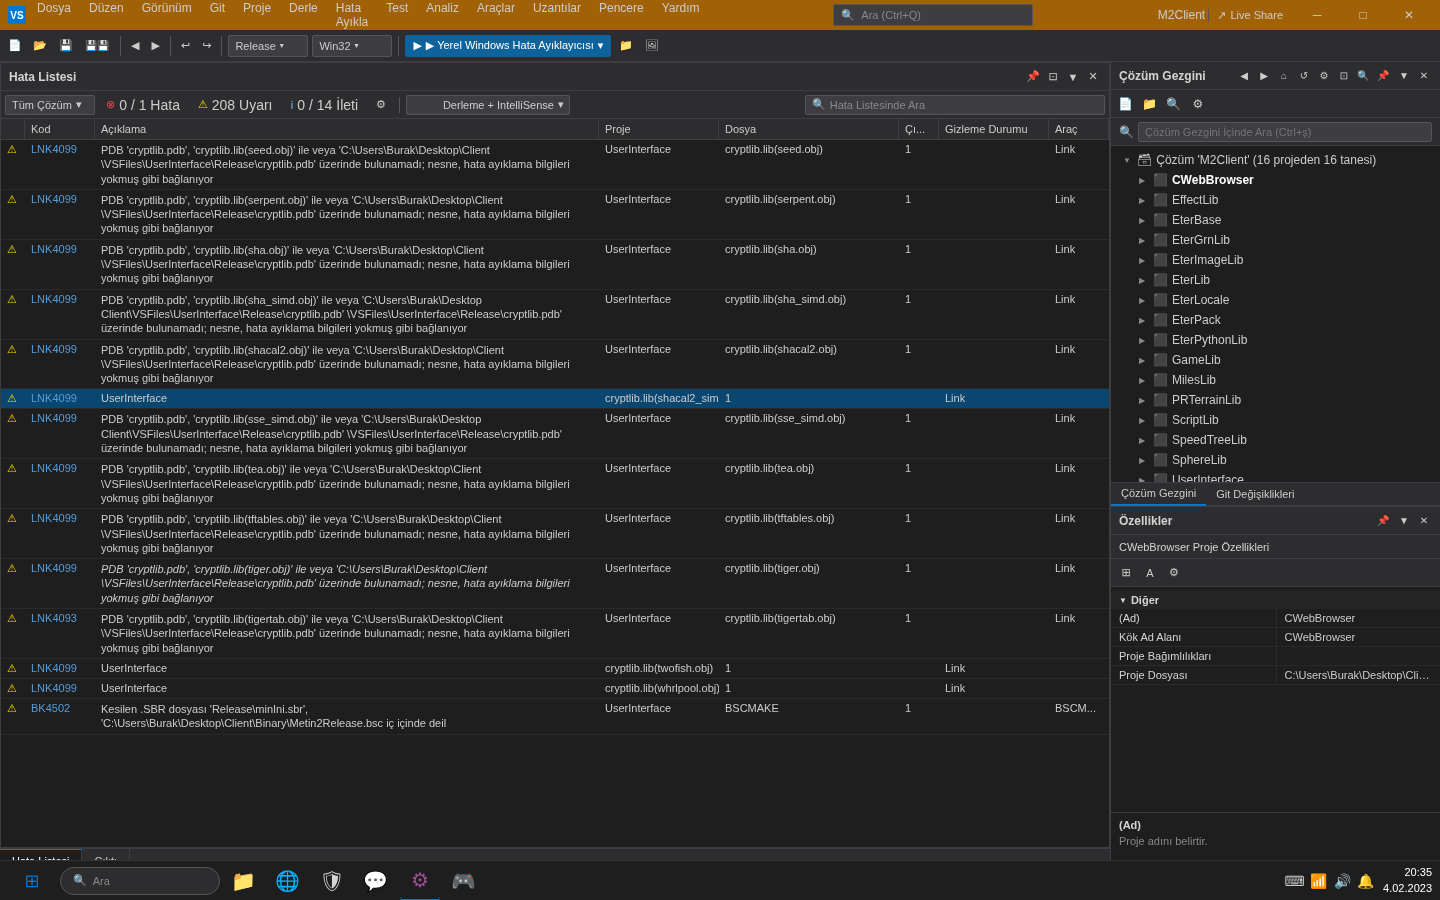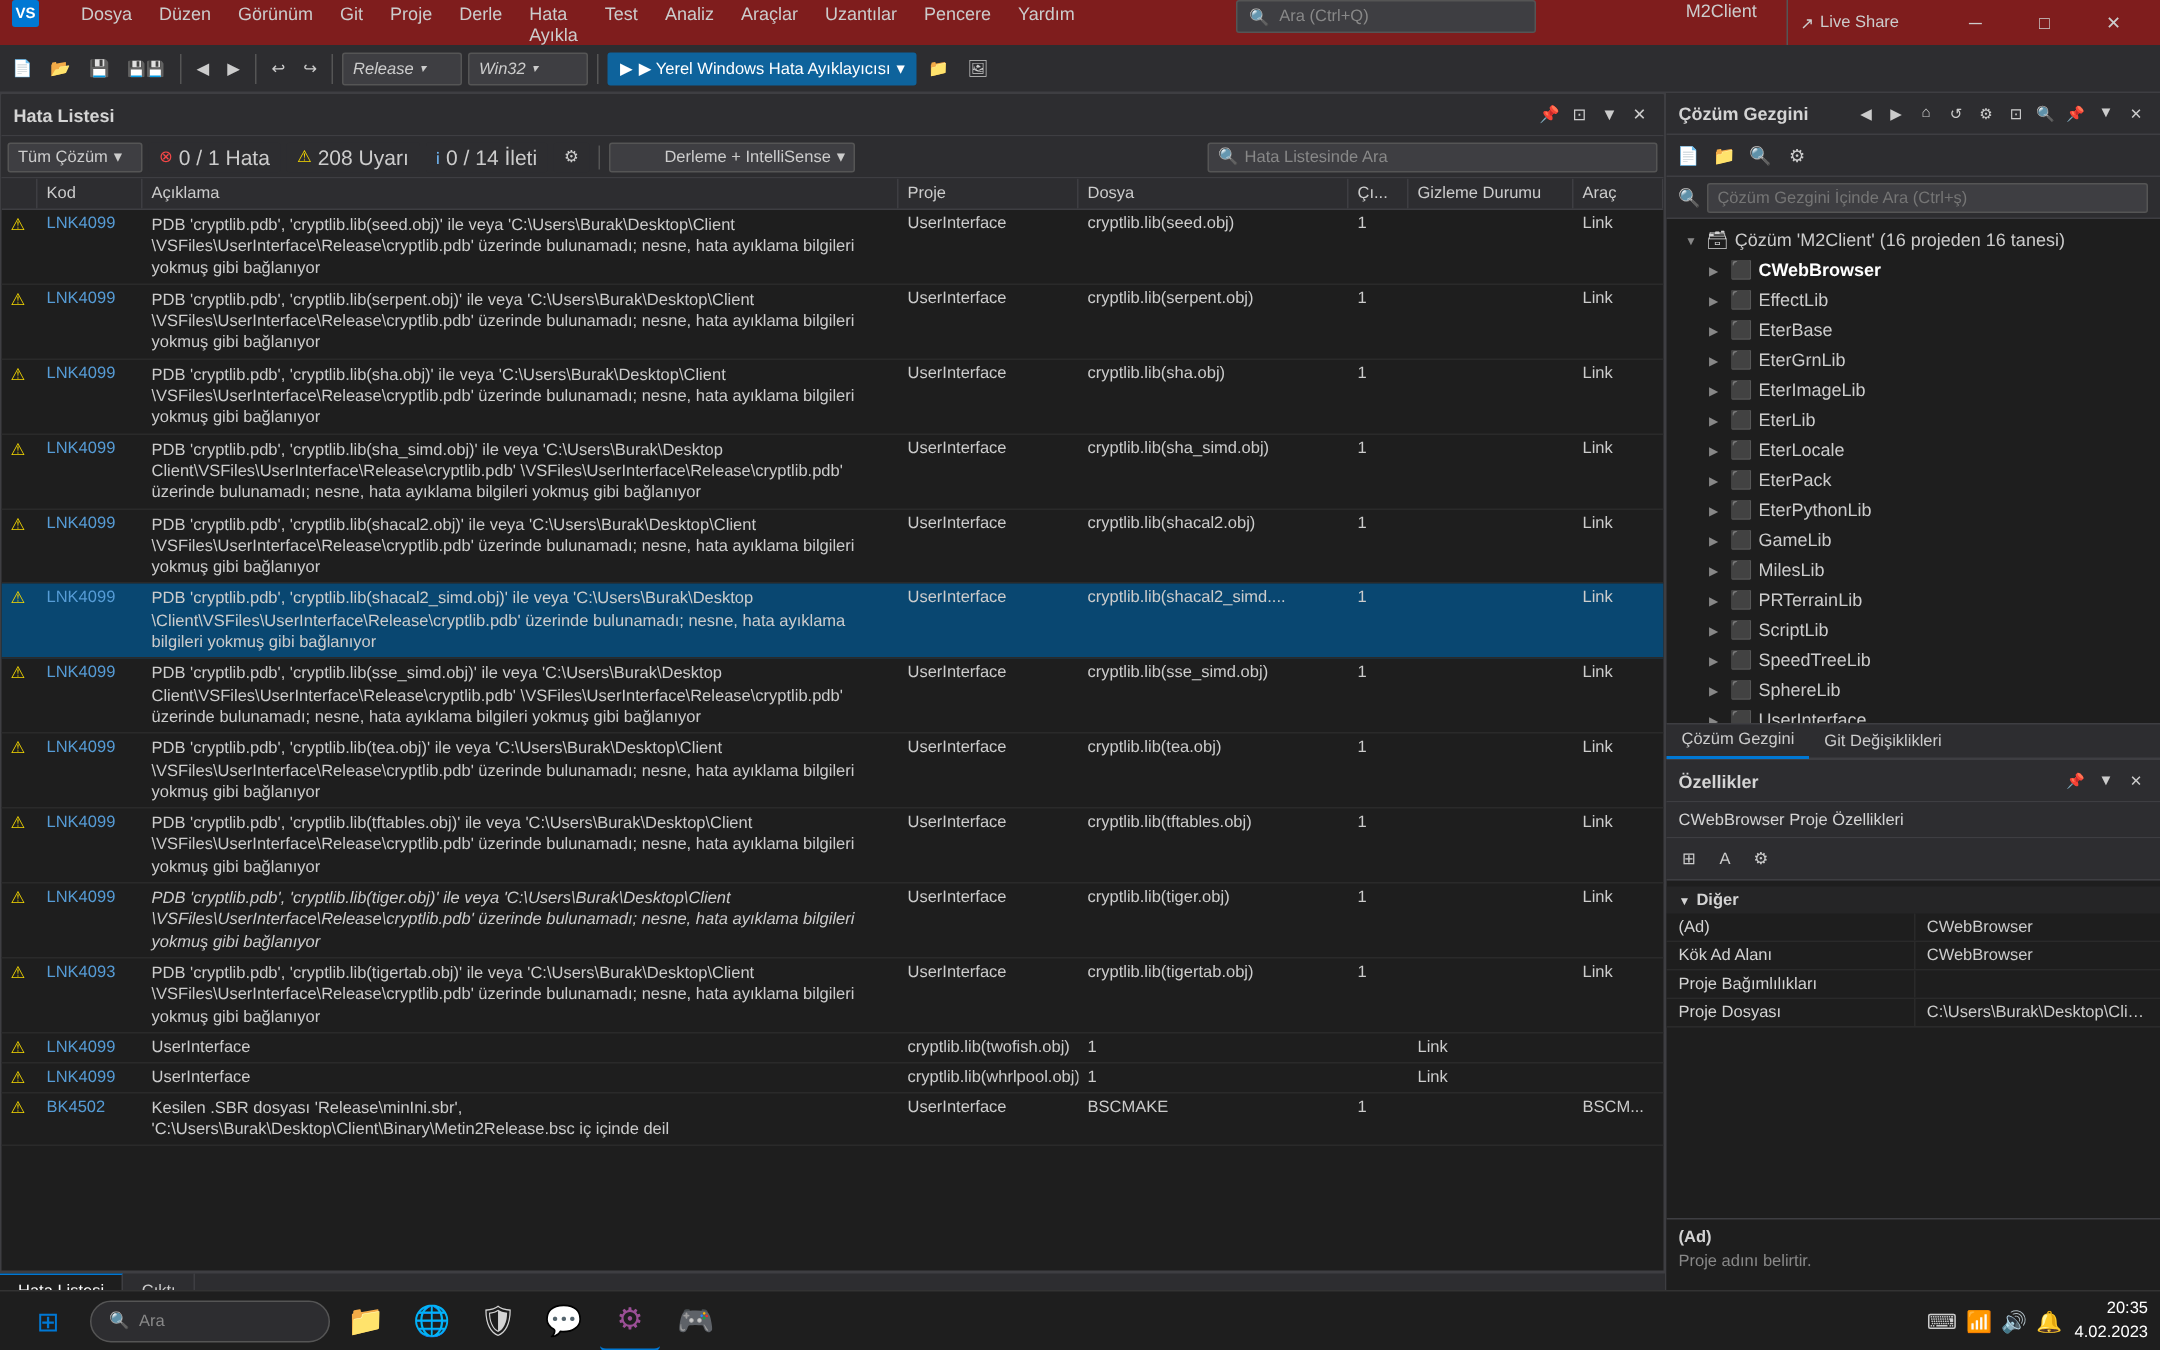--- a/index.html
+++ b/index.html
@@ -1,32 +1,32 @@
 <!DOCTYPE html>
 <html><head>
   <meta charset="utf-8">
   <style>
     * { margin: 0; padding: 0; box-sizing: border-box; }
     body { font-family: 'Segoe UI', Arial, sans-serif; font-size: 12px; background: #1e1e1e; color: #d4d4d4; width: 1440px; height: 900px; overflow: hidden; }
 
     
-    #title-bar { height: 30px; background: #7f1d1d; display: flex; padding: 0 8px; gap: 20px; }
+    #title-bar { height: 30px; background: #a16207; display: flex; align-items: center; padding: 0 8px; gap: 3px; }
     #title-bar .app-icon { width: 18px; height: 18px; background: #0078d4; border-radius: 2px; display: flex; align-items: center; justify-content: center; font-size: 10px; color: white; font-weight: bold; flex-shrink: 0; }
     #title-bar .menu-bar { display: flex; gap: 2px; flex: 1; }
     #title-bar .menu-item { padding: 2px 8px; font-size: 12px; color: #cccccc; cursor: pointer; border-radius: 3px; }
     #title-bar .window-controls { display: flex; gap: 0; margin-left: auto; }
     #title-bar .win-btn { width: 46px; height: 30px; display: flex; align-items: center; justify-content: center; font-size: 12px; color: #cccccc; cursor: pointer; }
     #title-bar .title-text { font-size: 12px; color: #cccccc; }
     #title-bar .live-share { font-size: 11px; color: #cccccc; display: flex; align-items: center; gap: 4px; padding: 0 8px; border-left: 1px solid #555; }
 
     
     #toolbar { height: 32px; background: #2d2d30; display: flex; align-items: center; padding: 0 4px; gap: 4px; border-bottom: 1px solid #3e3e42; }
     #toolbar .tb-btn { height: 22px; padding: 0 4px; display: flex; align-items: center; gap: 2px; color: #cccccc; cursor: pointer; border-radius: 2px; font-size: 11px; }
     #toolbar .tb-separator { width: 1px; height: 20px; background: #555; margin: 0 2px; }
-    #toolbar .tb-dropdown { height: 22px; background: #3e3e42; border: 1px solid #555; border-radius: 2px; display: flex; align-items: center; padding: 0 6px; color: #cccccc; cursor: pointer; font-size: 11px; gap: 4px; min-width: 80px; font-style: italic; }
+    #toolbar .tb-dropdown { height: 22px; background: #3e3e42; border: 1px solid #555; border-radius: 2px; display: flex; align-items: center; padding: 0 6px; color: #cccccc; cursor: pointer; font-size: 11px; gap: 4px; min-width: 80px; }
     #toolbar .tb-dropdown .arrow { font-size: 8px; }
     #toolbar .run-btn { height: 22px; background: #0e639c; border: none; border-radius: 2px; display: flex; align-items: center; gap: 4px; padding: 0 8px; color: white; cursor: pointer; font-size: 11px; }
 
     
     #main { display: flex; height: calc(900px - 30px - 32px - 28px); }
 
     
     #content-area { flex: 1; display: flex; flex-direction: column; background: #1e1e1e; }
 
     
@@ -315,21 +315,20 @@
       <div class="et-cell">cryptlib.lib(shacal2.obj)</div>
       <div class="et-cell">1</div>
       <div class="et-cell"></div>
       <div class="et-cell">Link</div>
     </div>
             <div class="et-row selected">
       <div class="et-cell">
         <span style="color:#f5d800">⚠</span>
       </div>
       <div class="et-cell code-cell">LNK4099</div>
-      <div class="et-cell multi-line" style="font-size:11px;">PDB 'cryptlib.pdb', 'cryptlib.lib(shacal2_simd.obj)' ile veya 'C:\Users\Burak\Desktop \Client\VSFiles\UserInterface\Release\cryptlib.pdb' üzerinde bulunamadı; nesne, hata ayıklama bilgileri yokmuş gibi bağlanıyor</div>
       <div class="et-cell">UserInterface</div>
       <div class="et-cell">cryptlib.lib(shacal2_simd....</div>
       <div class="et-cell">1</div>
       <div class="et-cell"></div>
       <div class="et-cell">Link</div>
     </div>
             <div class="et-row">
       <div class="et-cell">
         <span style="color:#f5d800">⚠</span>
       </div>

